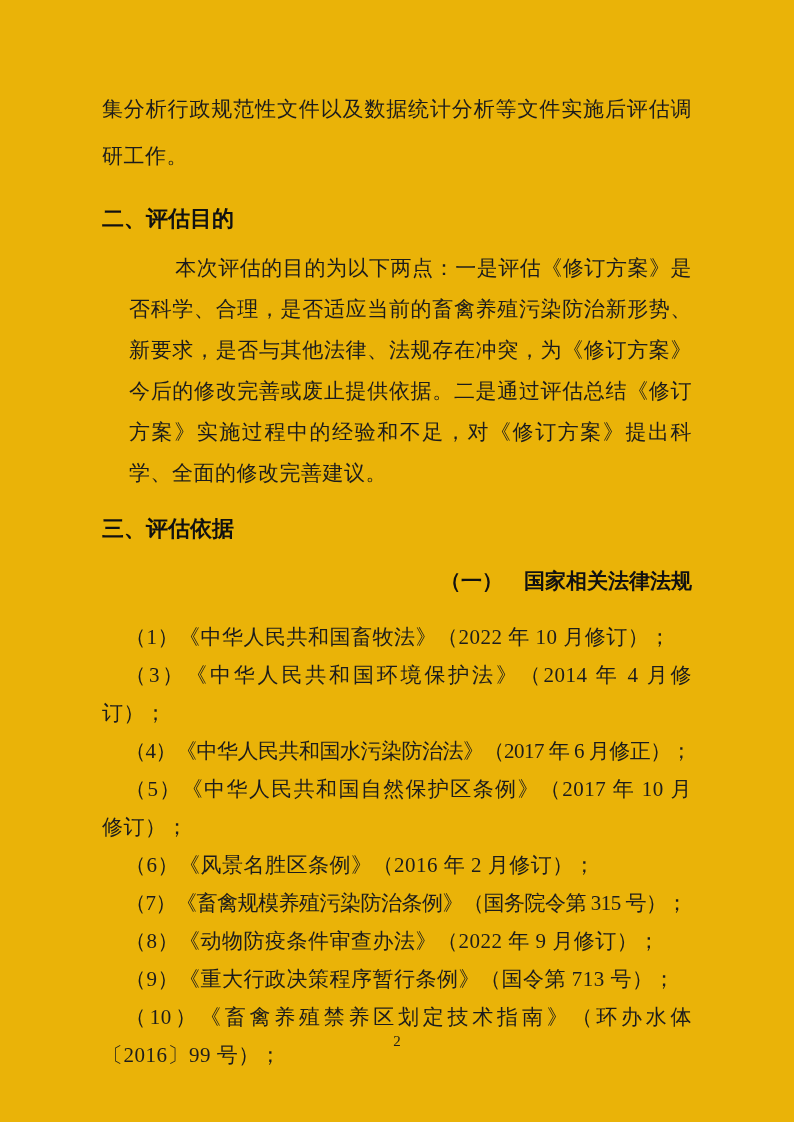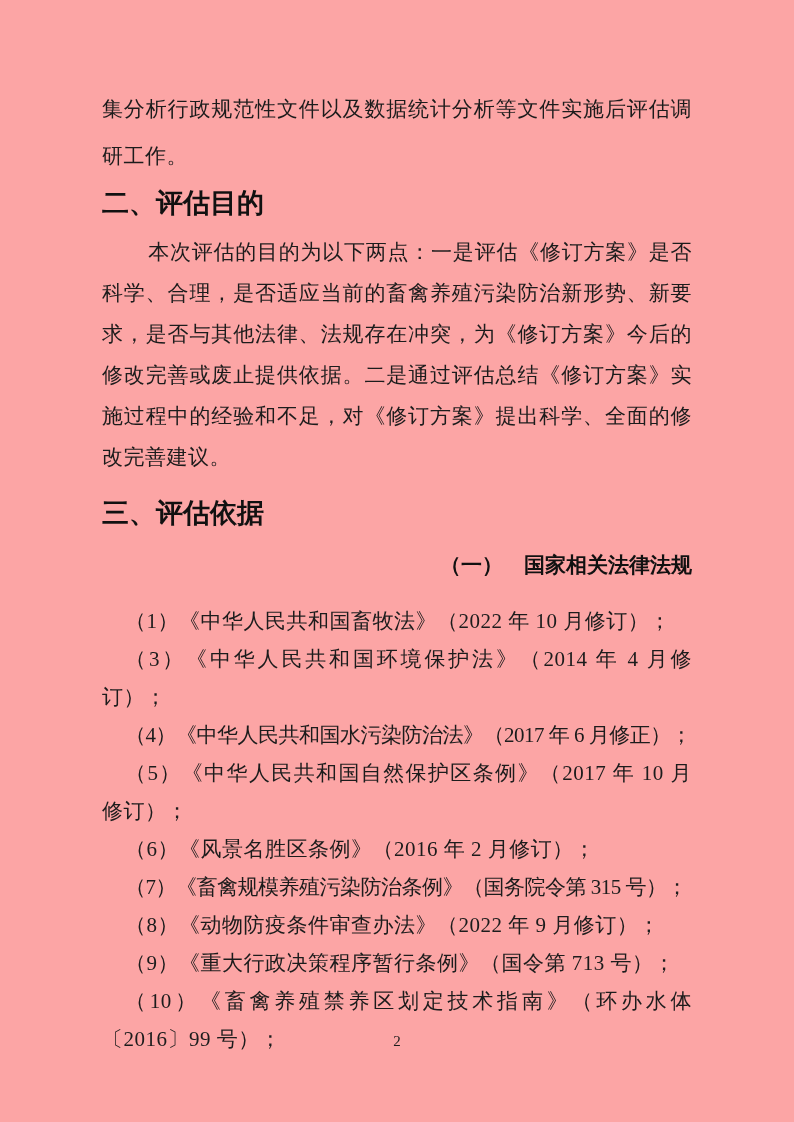--- a/index.html
+++ b/index.html
@@ -5,21 +5,21 @@
   html, body {
     margin: 0;
     padding: 0;
     background: #e9e9e9;
   }
   .page {
     position: relative;
     width: 794px;
     height: 1122px;
     margin: 0 auto;
-    background: #fca5a5;
+    background: #eab308;
     box-sizing: border-box;
     overflow: hidden;
     color: #1c1c1c;
   }
   .content {
     box-sizing: border-box;
     padding: 86px 102px 0 102px;
   }
   
   .body-text {
@@ -30,27 +30,28 @@
     text-justify: inter-character;
     margin: 0;
   }
   .continuation {
     line-height: 47px;
   }
   .para-indent {
     text-indent: 2.2em;
     line-height: 41px;
     margin-top: 14px;
+    margin-left: 27px;
   }
   .section-heading {
     font-family: "Liberation Sans", "DejaVu Sans", sans-serif;
-    font-size: 27px;
+    font-size: 22px;
     font-weight: bold;
     line-height: 30px;
-    margin: 8px 0 0 0;
+    margin: 24px 0 0 0;
     color: #111111;
   }
   .section-heading.second {
     margin-top: 20px;
     margin-bottom: 22px;
   }
   .subsection-heading {
     font-family: "Liberation Sans", "DejaVu Sans", sans-serif;
     font-size: 21px;
     font-weight: bold;

